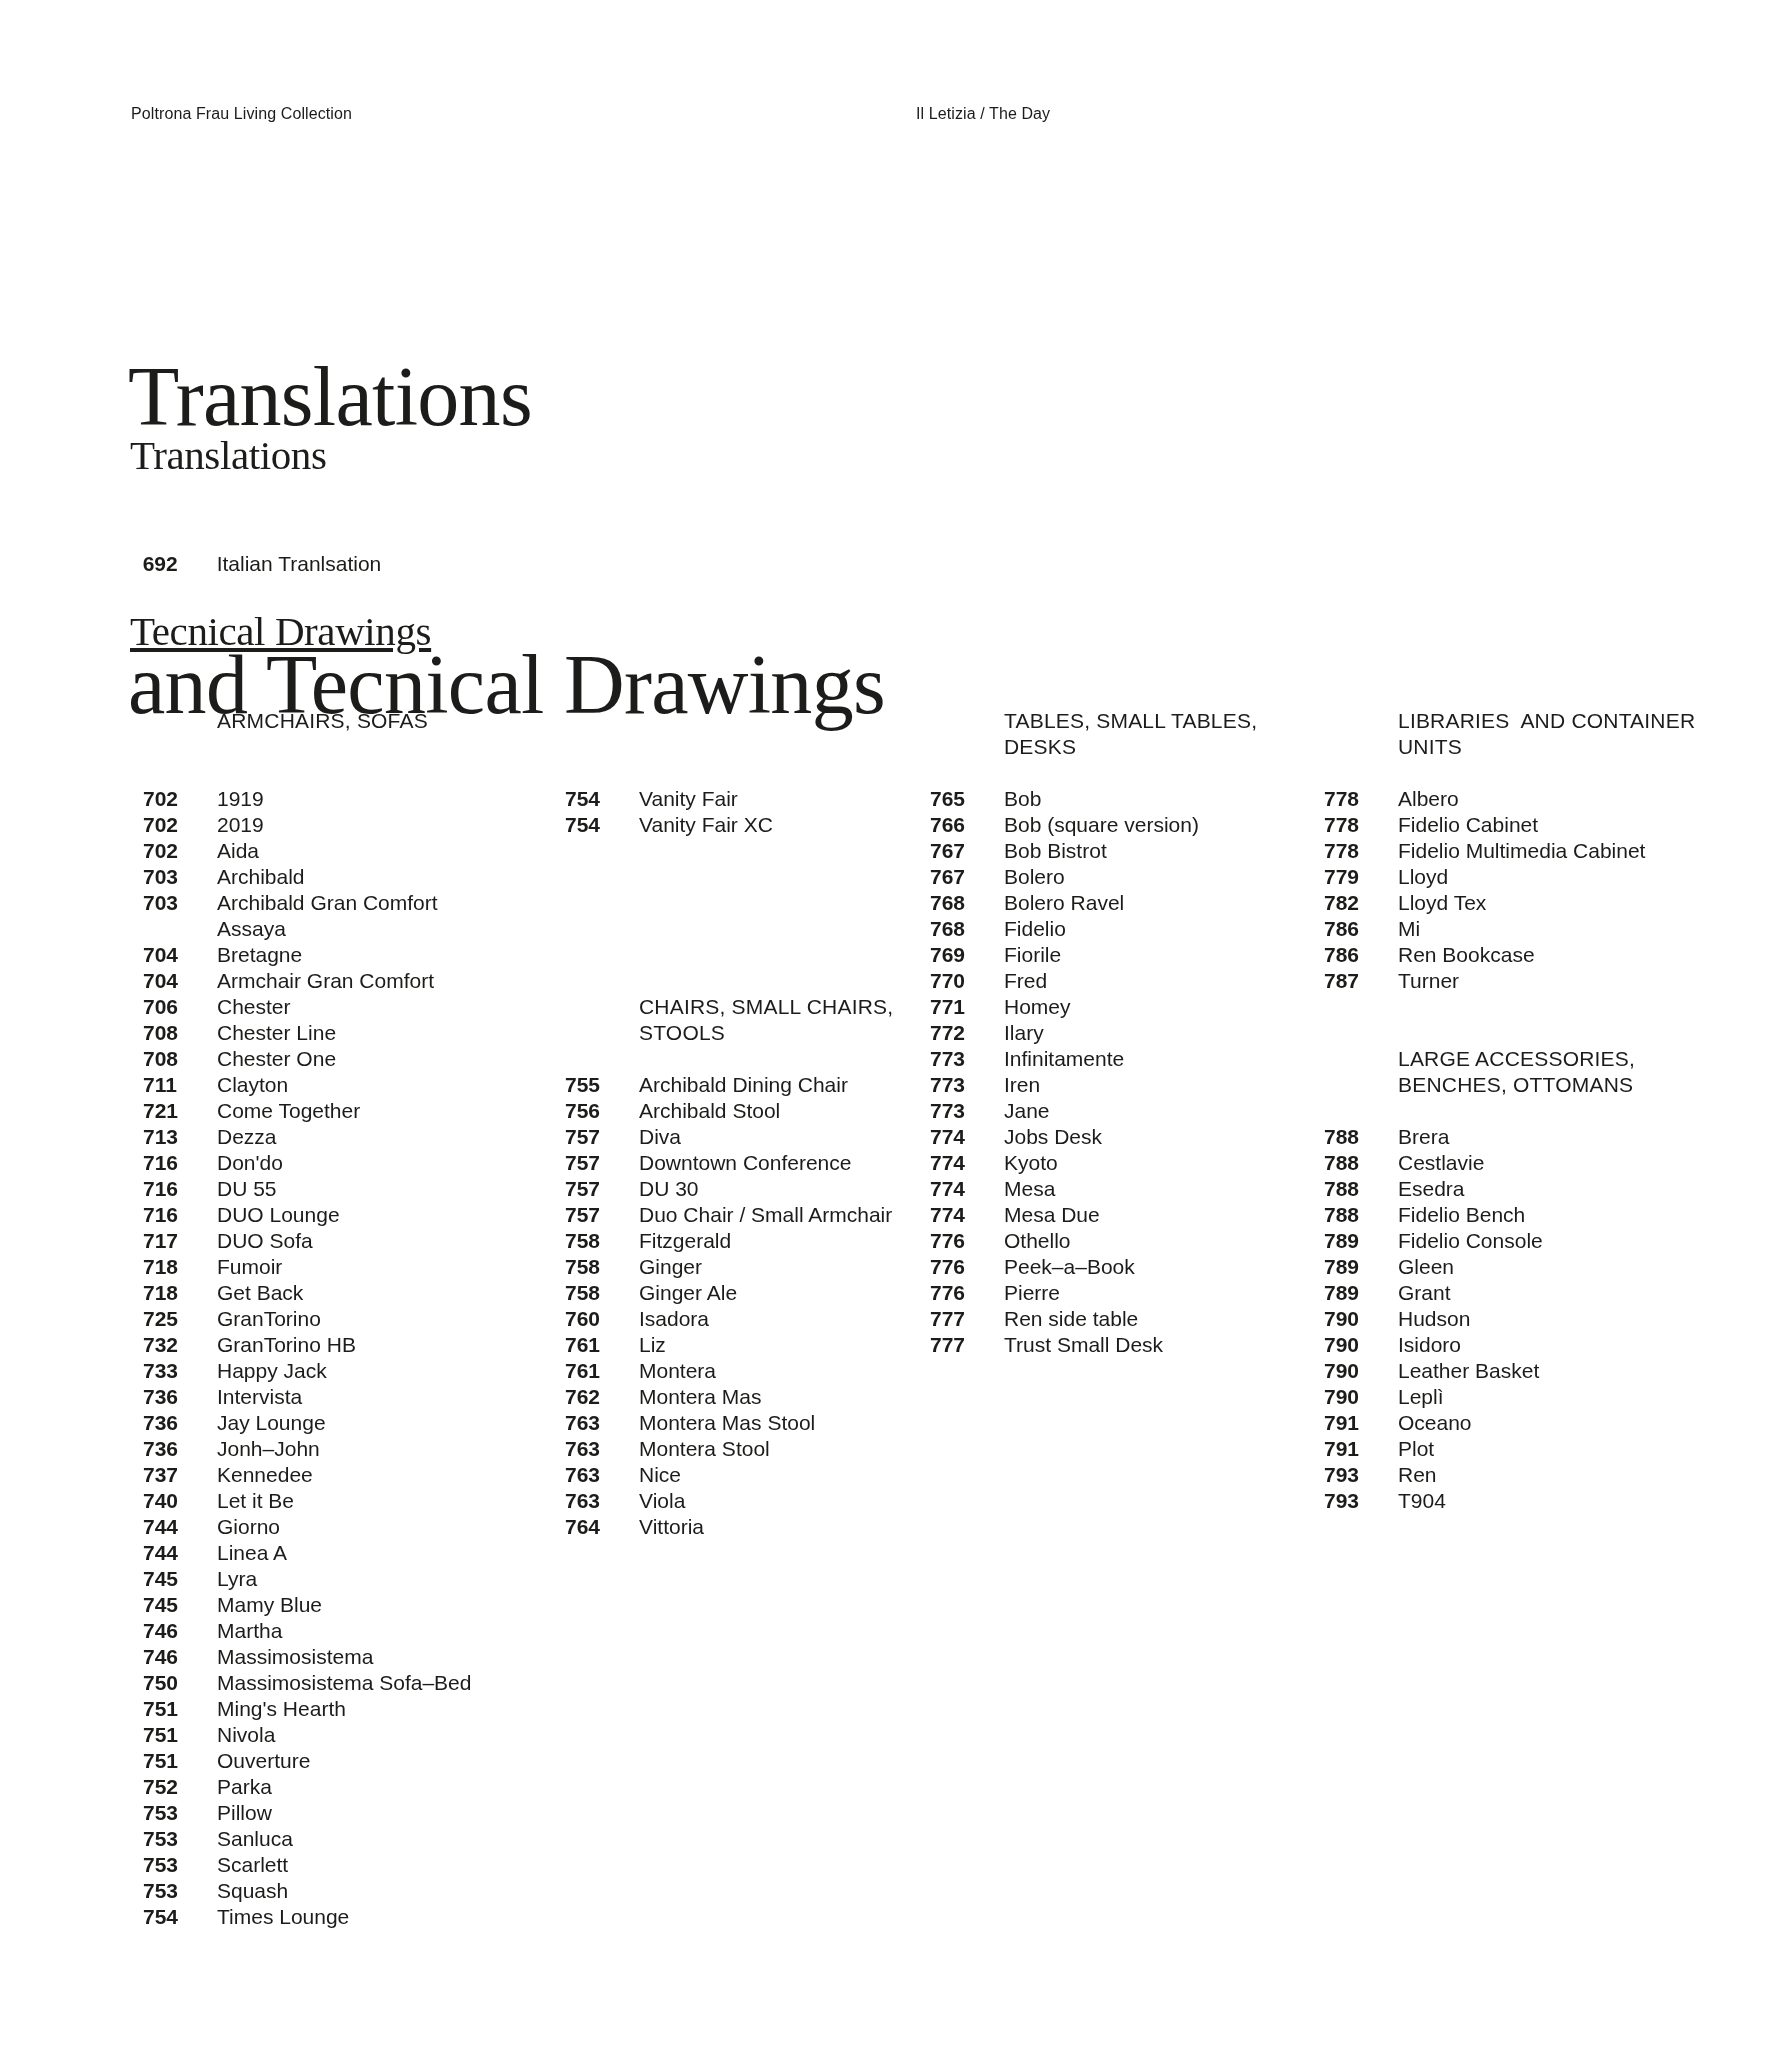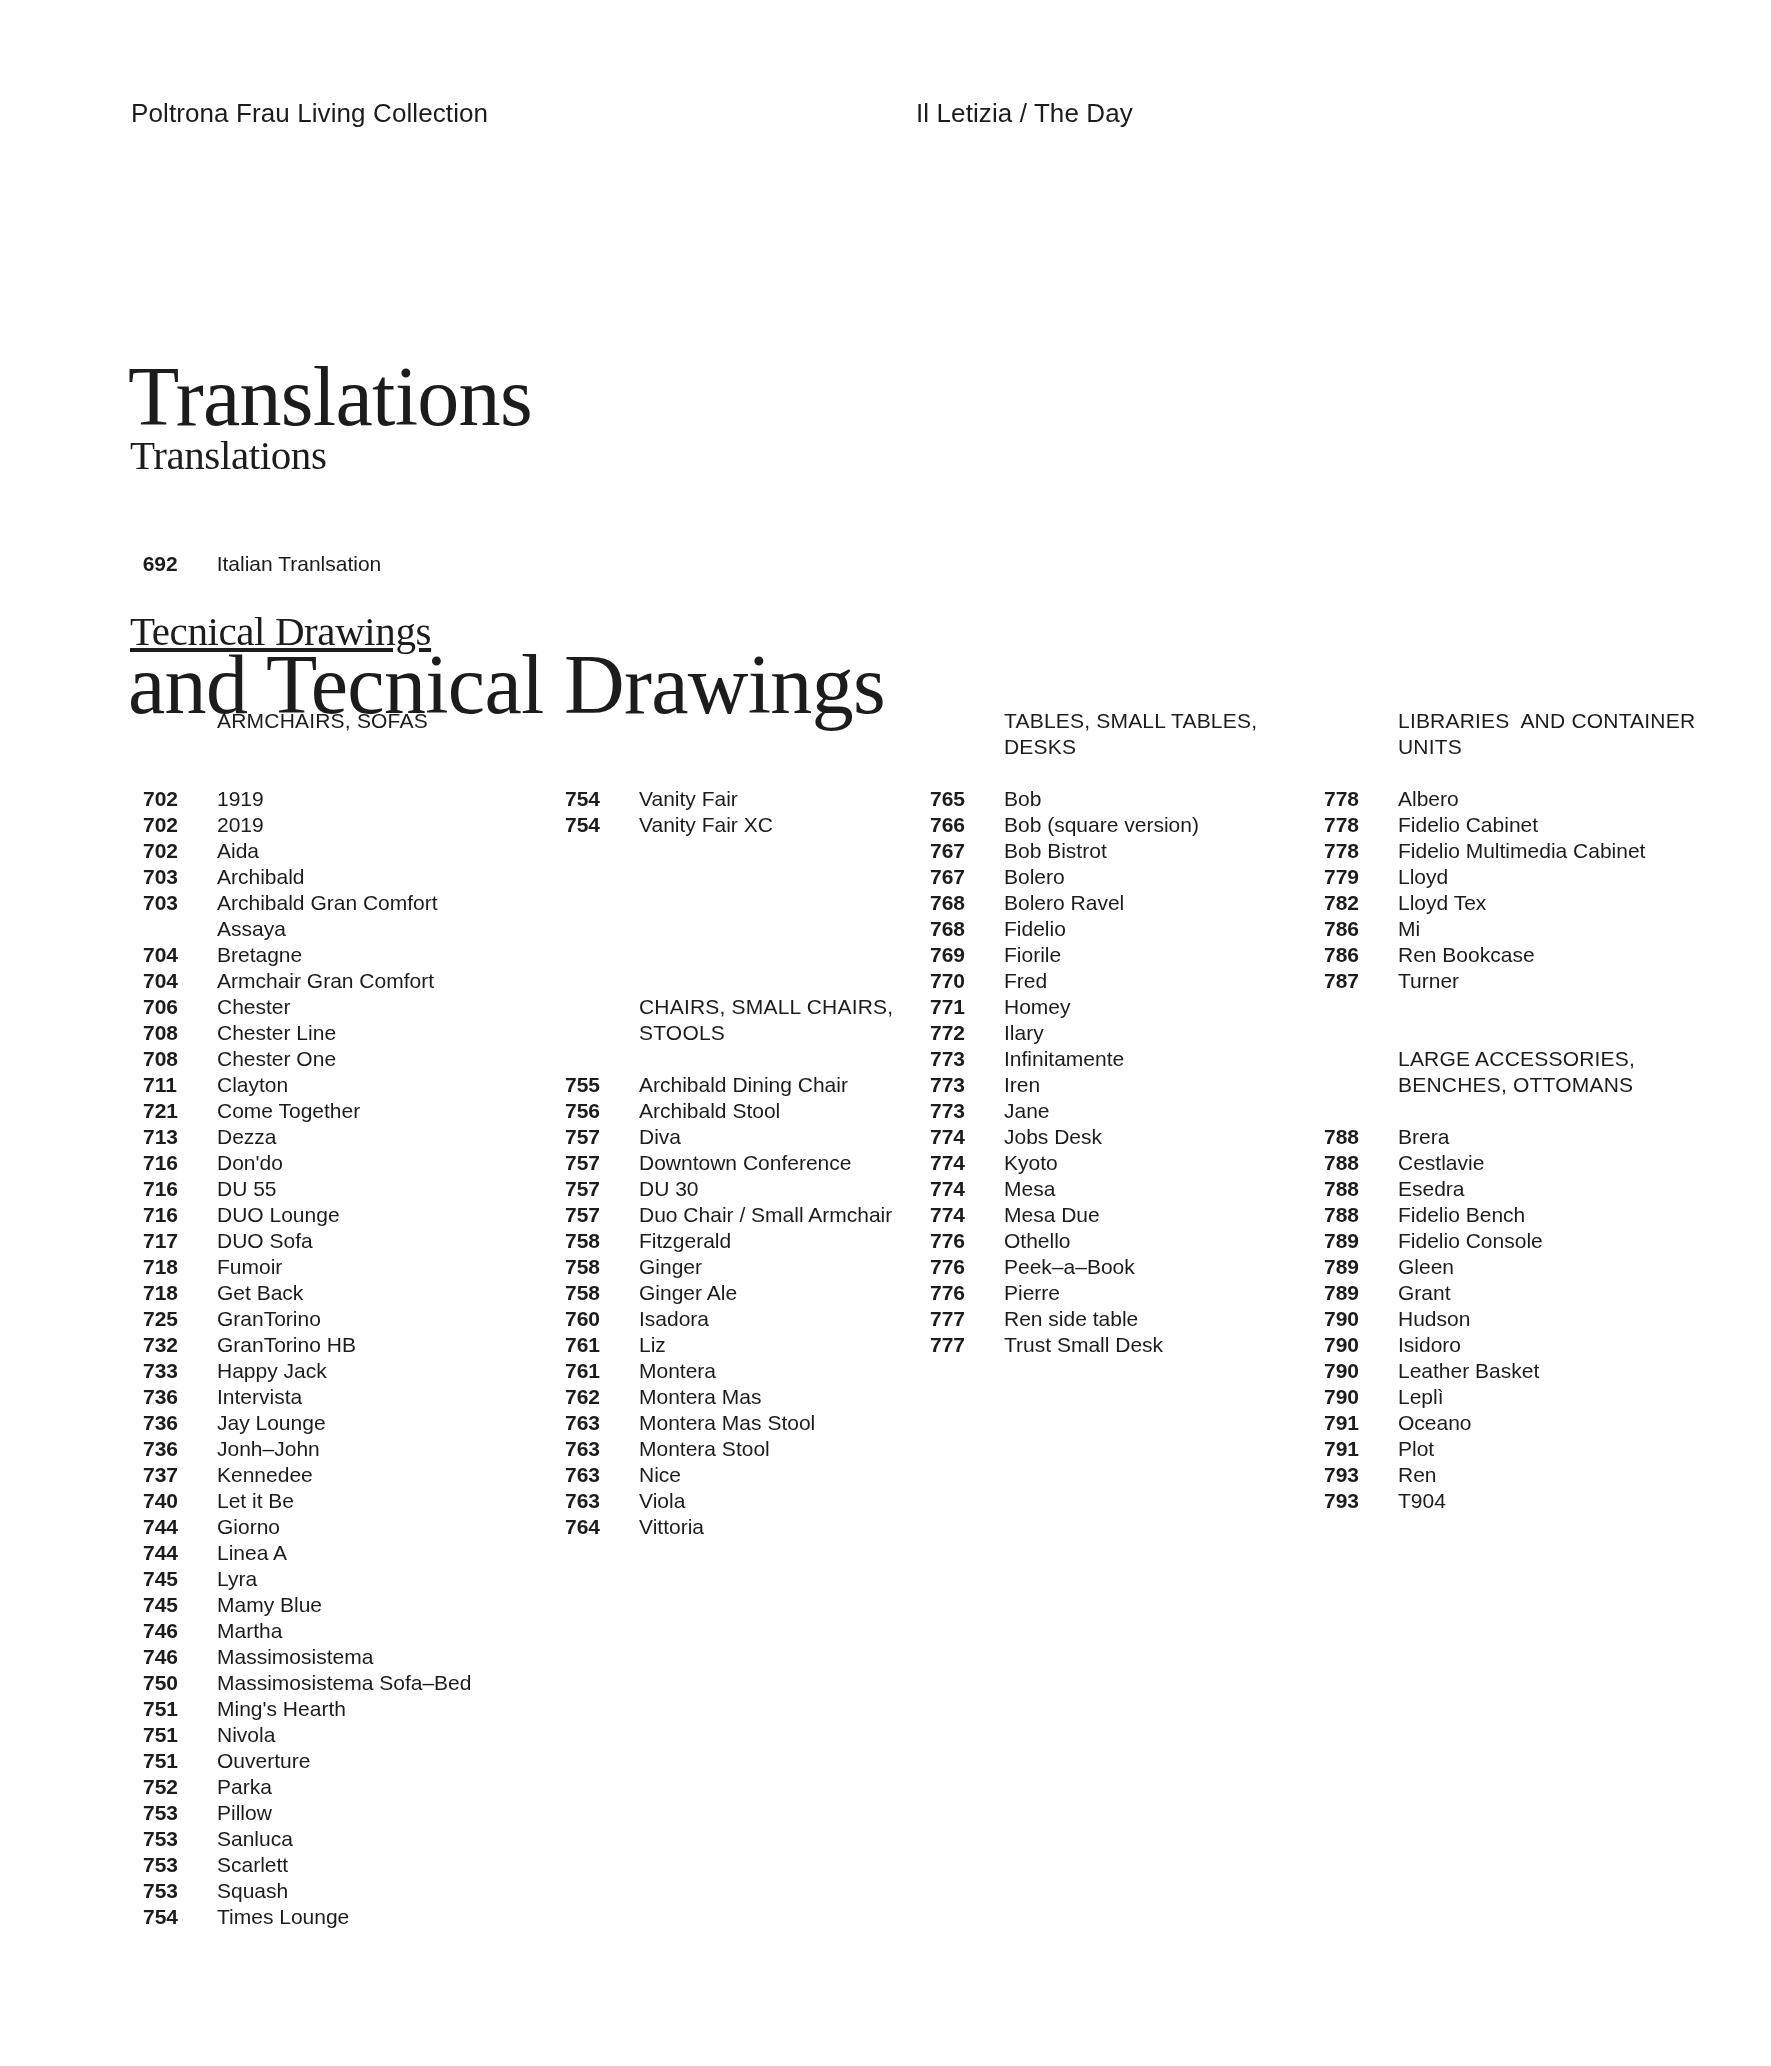--- a/index.html
+++ b/index.html
@@ -10,21 +10,21 @@
     background: #ffffff;
     color: #1c1c1a;
     font-family: "Liberation Sans", sans-serif;
     overflow: hidden;
   }
   .abs { position: absolute; }
 
   
   .running-header {
     top: 98px;
-    font-size: 26px;
+    font-size: 16px;
     line-height: 31px;
     letter-spacing: 0.1px;
     white-space: pre;
   }
   .rh-left  { left: 131px; }
   .rh-right { left: 916px; }
 
   
   .page-title {
     left: 128px;

